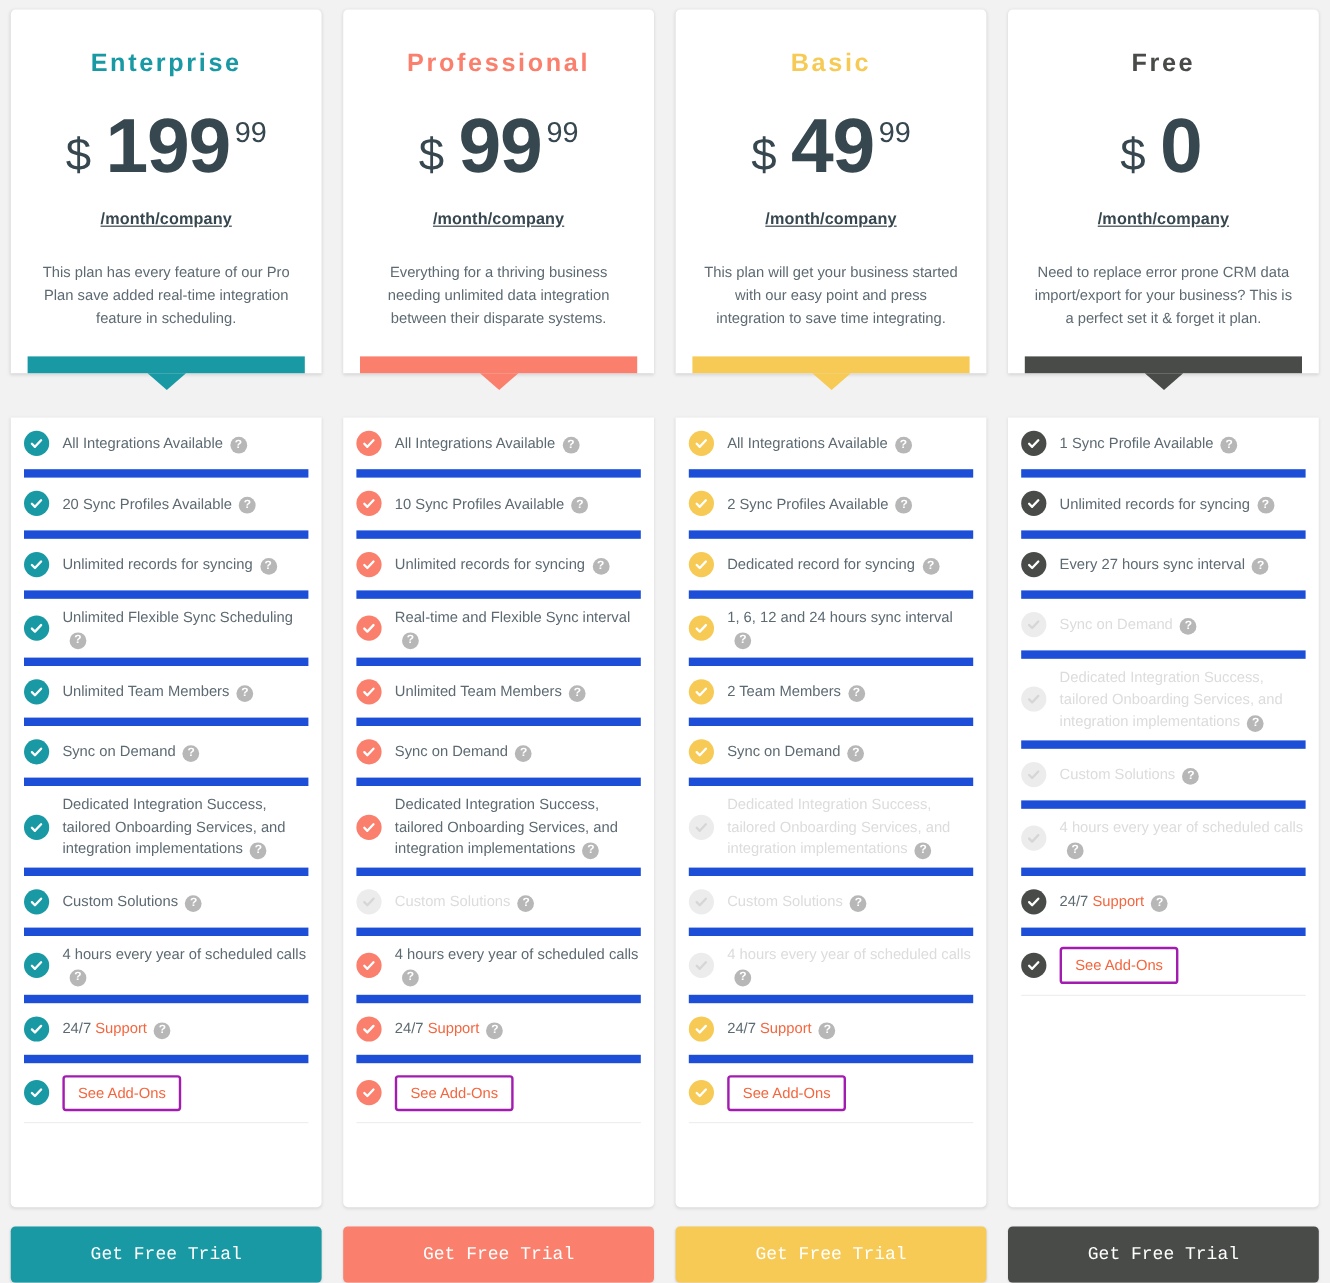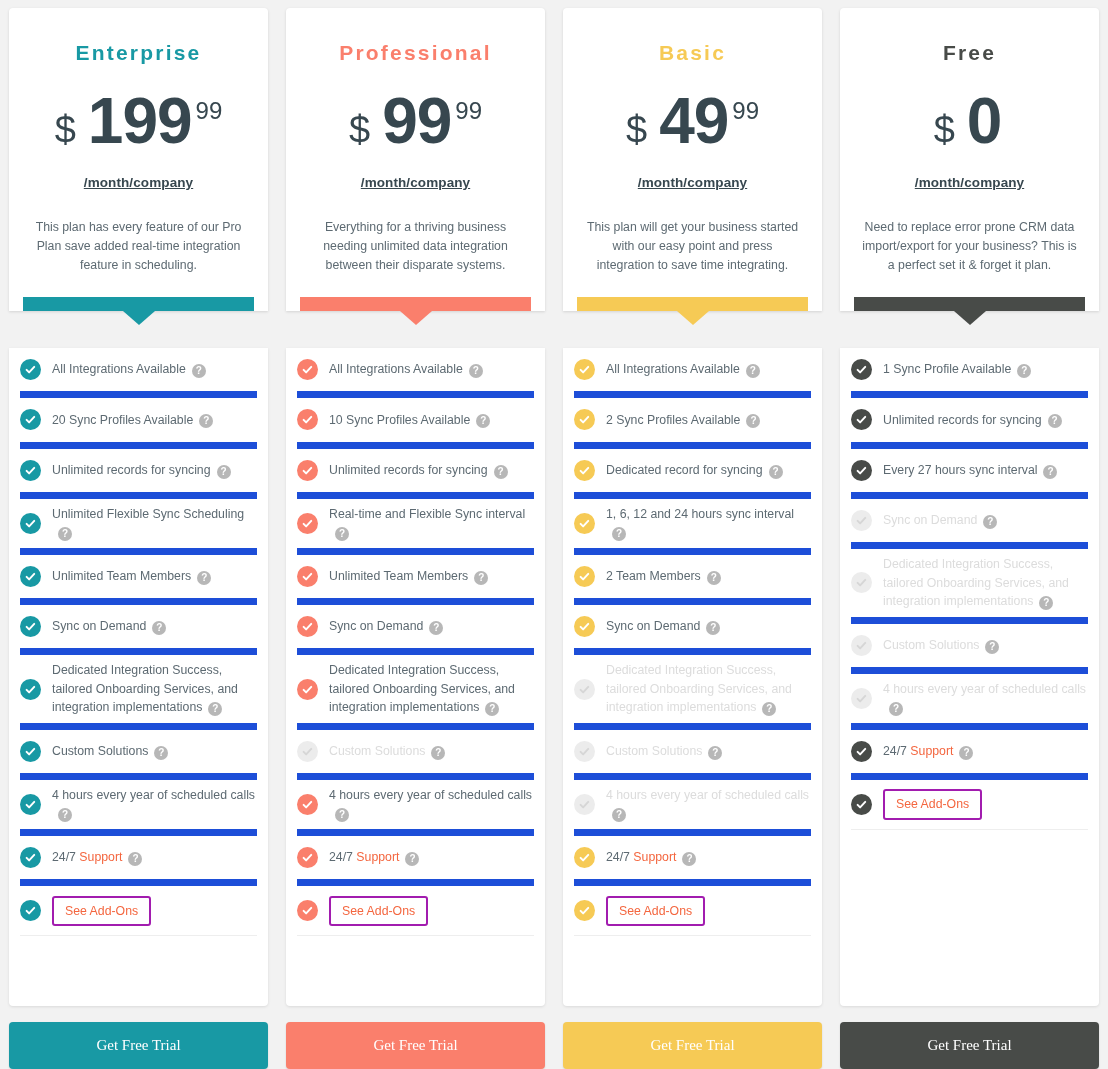--- a/index.html
+++ b/index.html
@@ -173,21 +173,21 @@
   }
 
   
   .cta {
     display: block;
     width: 100%;
     border: none;
     border-radius: 4px;
     color: #ffffff;
     font-size: 15px;
-    font-family: Liberation Serif, serif;
+    font-family: Liberation Mono, monospace;
     padding: 15px 0;
     margin-top: 16px;
     cursor: pointer;
     box-shadow: 0 1px 2px rgba(0,0,0,0.12);
   }
 </style>
 </head>
 <body>
 
 <div id="pricing-table">

